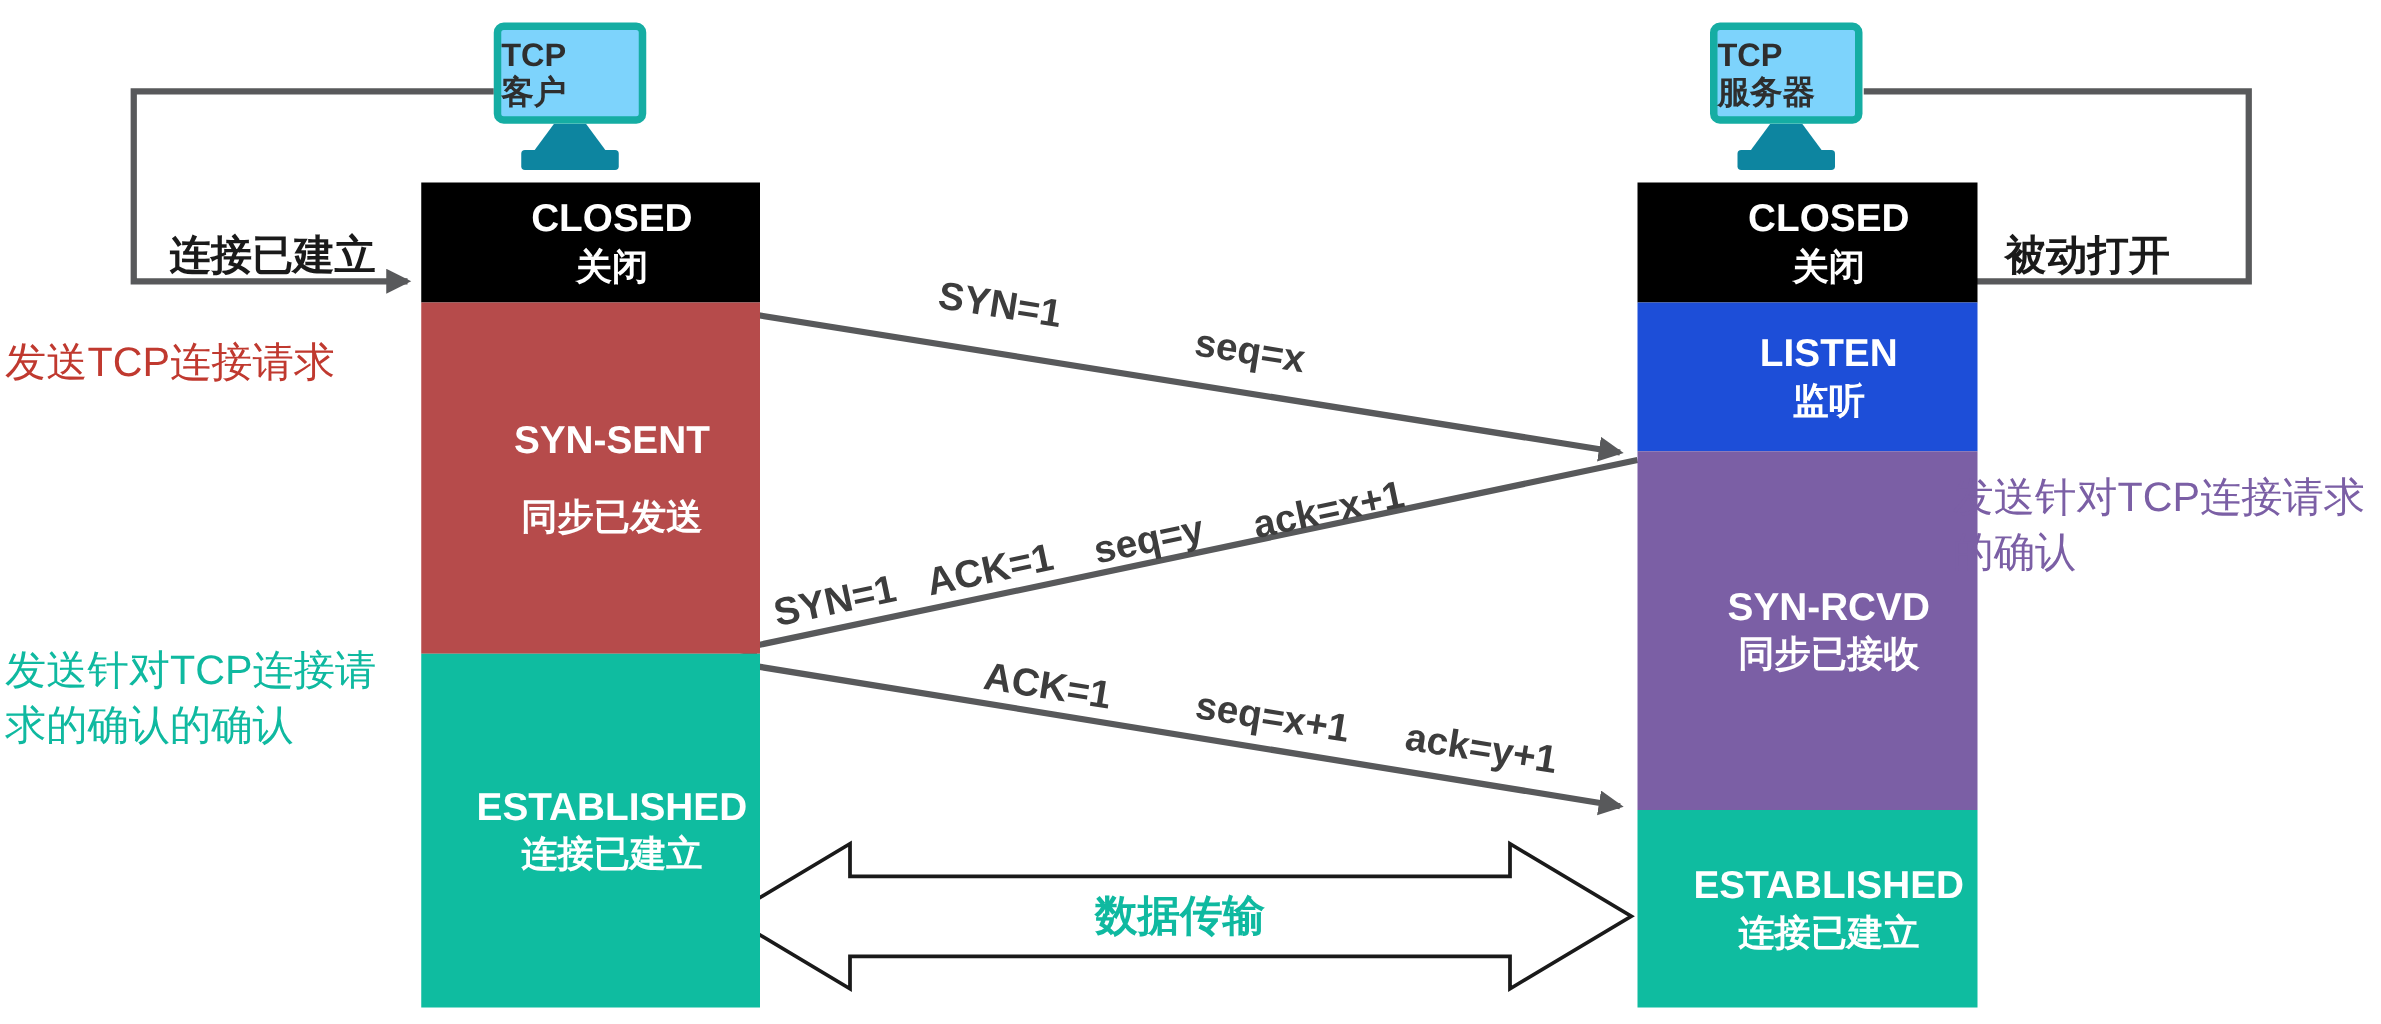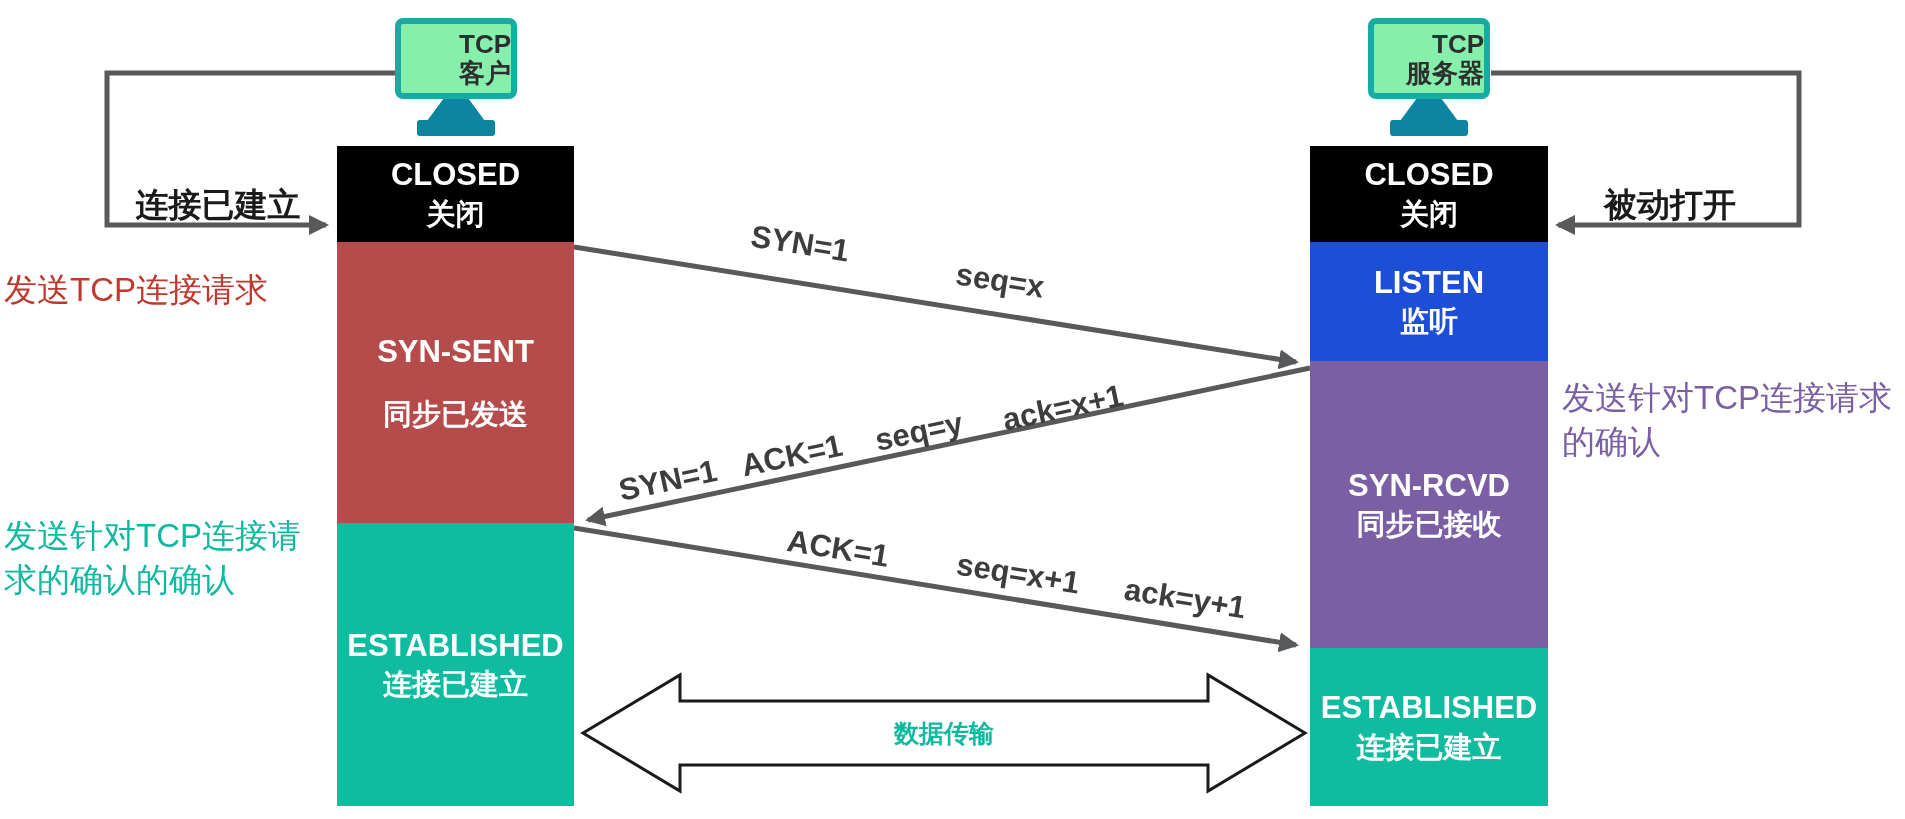--- a/index.html
+++ b/index.html
@@ -7,51 +7,51 @@
     position:relative;
     width:1905px;height:819px;
     background:#ffffff;
     font-family:"Liberation Sans","DejaVu Sans",sans-serif;
     overflow:hidden;
   }
   .overlay{position:absolute;left:0;top:0;width:1905px;height:819px;}
   .state-box{
     position:absolute;
     display:flex;flex-direction:column;align-items:center;justify-content:center;
-    color:#ffffff;font-weight:bold;text-align:center;line-height:1.15;
+    color:#ffffff;font-weight:bold;text-align:center;line-height:1.15;padding-left:34px;
   }
   .col-left{left:337px;width:237px;}
   .col-right{left:1310px;width:238px;}
   .state-name{font-size:31px;white-space:nowrap;}
   .state-zh{font-size:29px;margin-top:5px;white-space:nowrap;}
   .monitor{
     position:absolute;width:122px;height:81px;box-sizing:border-box;
-    border:6px solid #15ada3;border-radius:8px;background:#86efac;
-    display:flex;flex-direction:column;align-items:flex-end;justify-content:center;
+    border:6px solid #15ada3;border-radius:8px;background:#7dd3fc;
+    display:flex;flex-direction:column;align-items:flex-start;justify-content:center;
     font-weight:bold;font-size:26px;line-height:1.1;color:#2e2e2e;text-align:center;
   }
   .stand{
     position:absolute;width:58px;height:22px;background:#0d85a0;
     clip-path:polygon(28% 0,72% 0,100% 100%,0 100%);
   }
   .base{position:absolute;width:78px;height:16px;background:#0d85a0;border-radius:3px;}
   .open-label{
     position:absolute;transform:translate(-50%,-50%);
     font-weight:bold;font-size:33px;color:#1a1a1a;white-space:nowrap;
   }
   .annotation{
     position:absolute;font-weight:normal;font-size:33px;line-height:44px;white-space:nowrap;
   }
   .msg{
     position:absolute;transform:translate(-50%,-50%) rotate(var(--r,0deg));
     font-weight:bold;font-size:31px;color:#3d3d3d;white-space:nowrap;
   }
   .data-transfer-label{
     position:absolute;transform:translate(-50%,-50%);
-    font-weight:bold;font-size:25px;white-space:nowrap;
+    font-weight:bold;font-size:34px;white-space:nowrap;
   }
 </style>
 </head>
 <body>
 
 <div class="canvas">
 
   <svg class="overlay" viewBox="0 0 1905 819">
     <defs>
       <marker id="arr" markerWidth="5" markerHeight="5" refX="3.4" refY="2" orient="auto">

